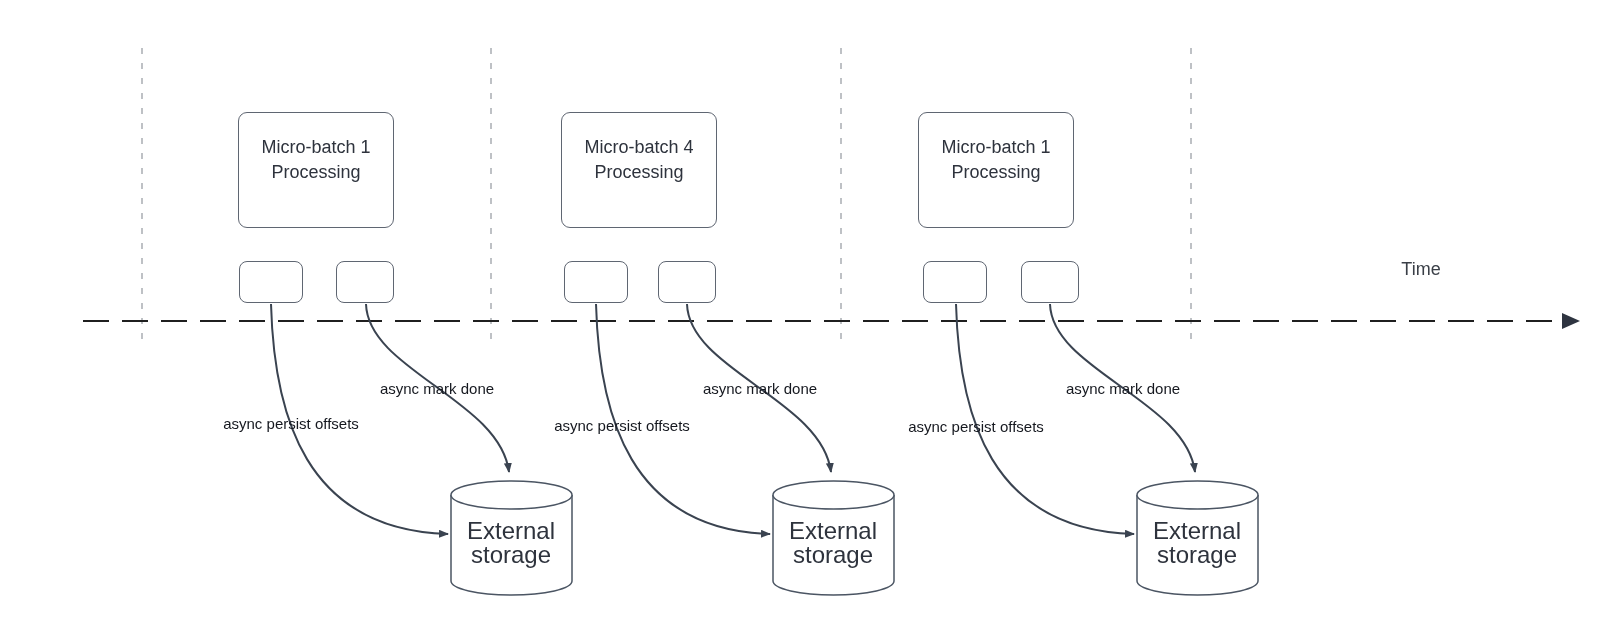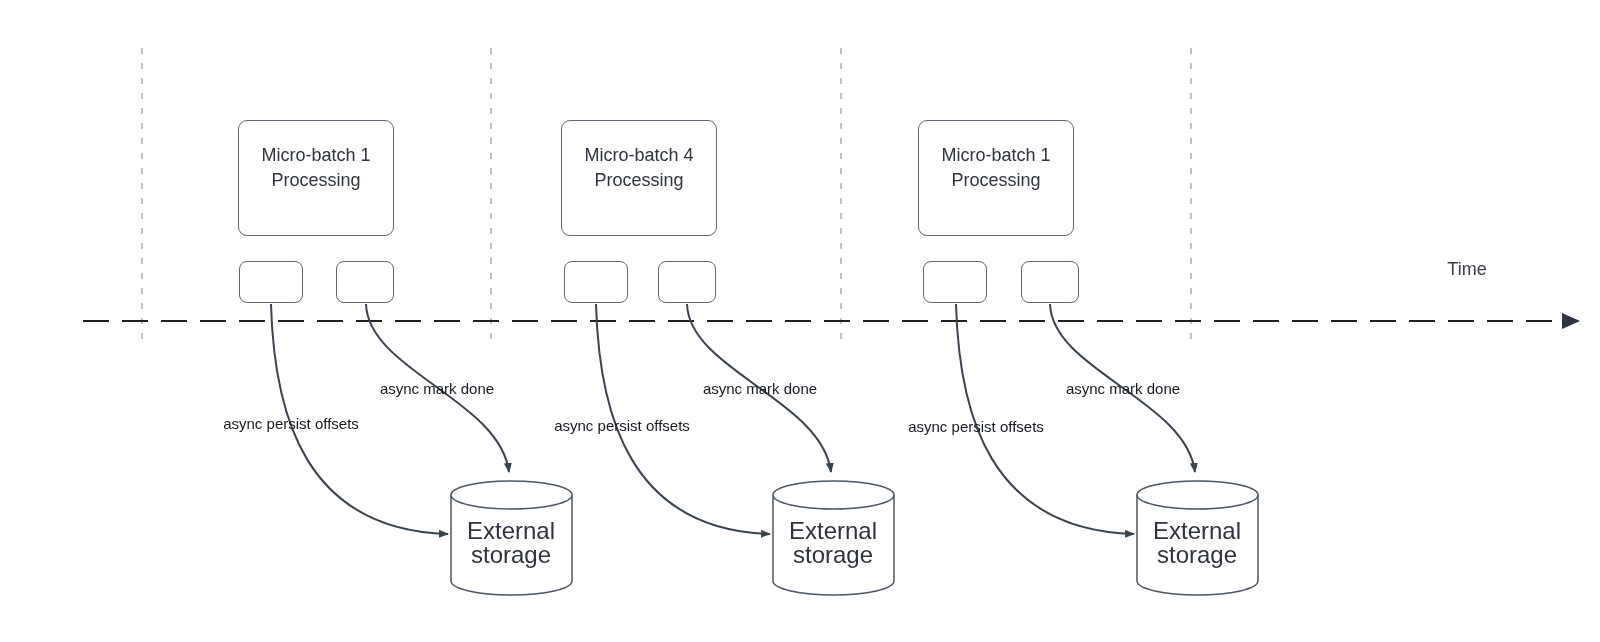--- a/index.html
+++ b/index.html
@@ -15,21 +15,21 @@
     background: #ffffff;
     overflow: hidden;
   }
   .canvas svg.layer {
     position: absolute;
     left: 0;
     top: 0;
   }
   .main-box {
     position: absolute;
-    top: 120px;
+    top: 112px;
     width: 156px;
     height: 116px;
     border: 1.5px solid #5f6672;
     border-radius: 9px;
     background: #ffffff;
     display: flex;
     flex-direction: column;
     align-items: center;
     justify-content: center;
     text-align: center;
@@ -62,21 +62,21 @@
     position: absolute;
     transform: translateX(-50%);
     text-align: center;
     font-size: 24px;
     line-height: 24px;
     color: #2e333d;
     white-space: nowrap;
   }
   .time-label {
     position: absolute;
-    left: 1467px;
+    left: 1421px;
     top: 259px;
     transform: translateX(-50%);
     font-size: 18px;
     color: #3a3f47;
     white-space: nowrap;
   }
 </style>
 </head>
 <body>
 

